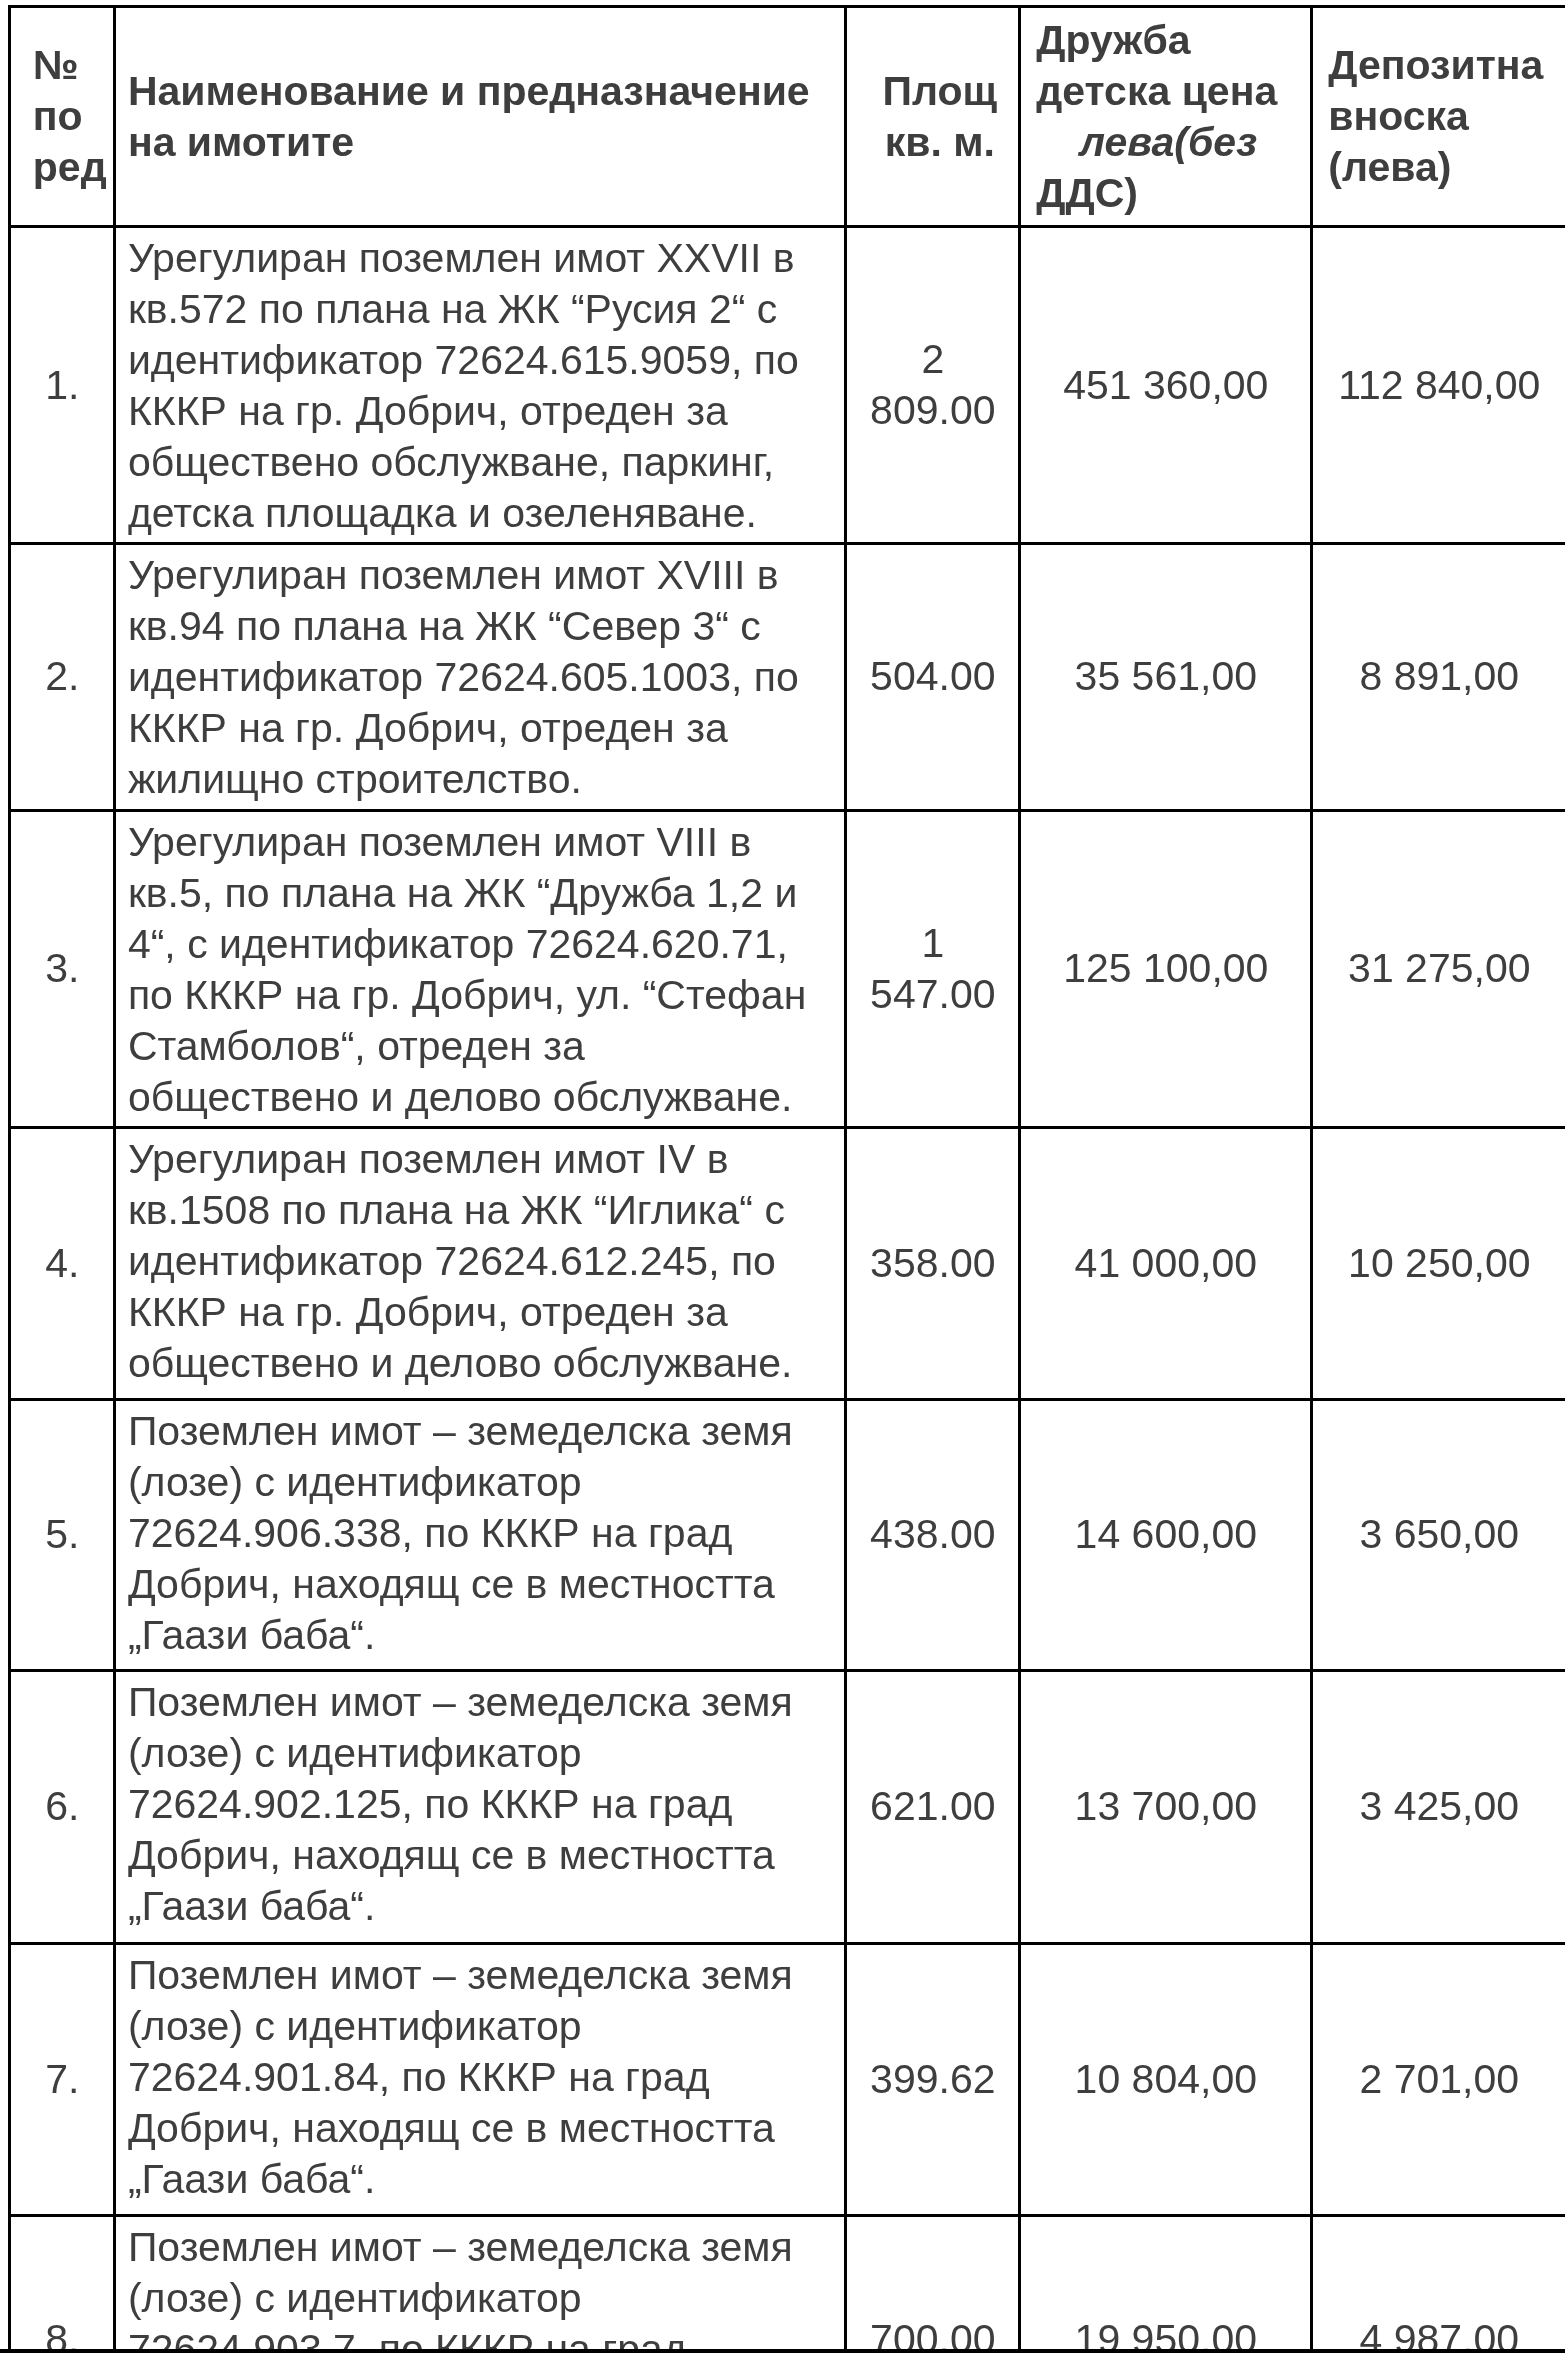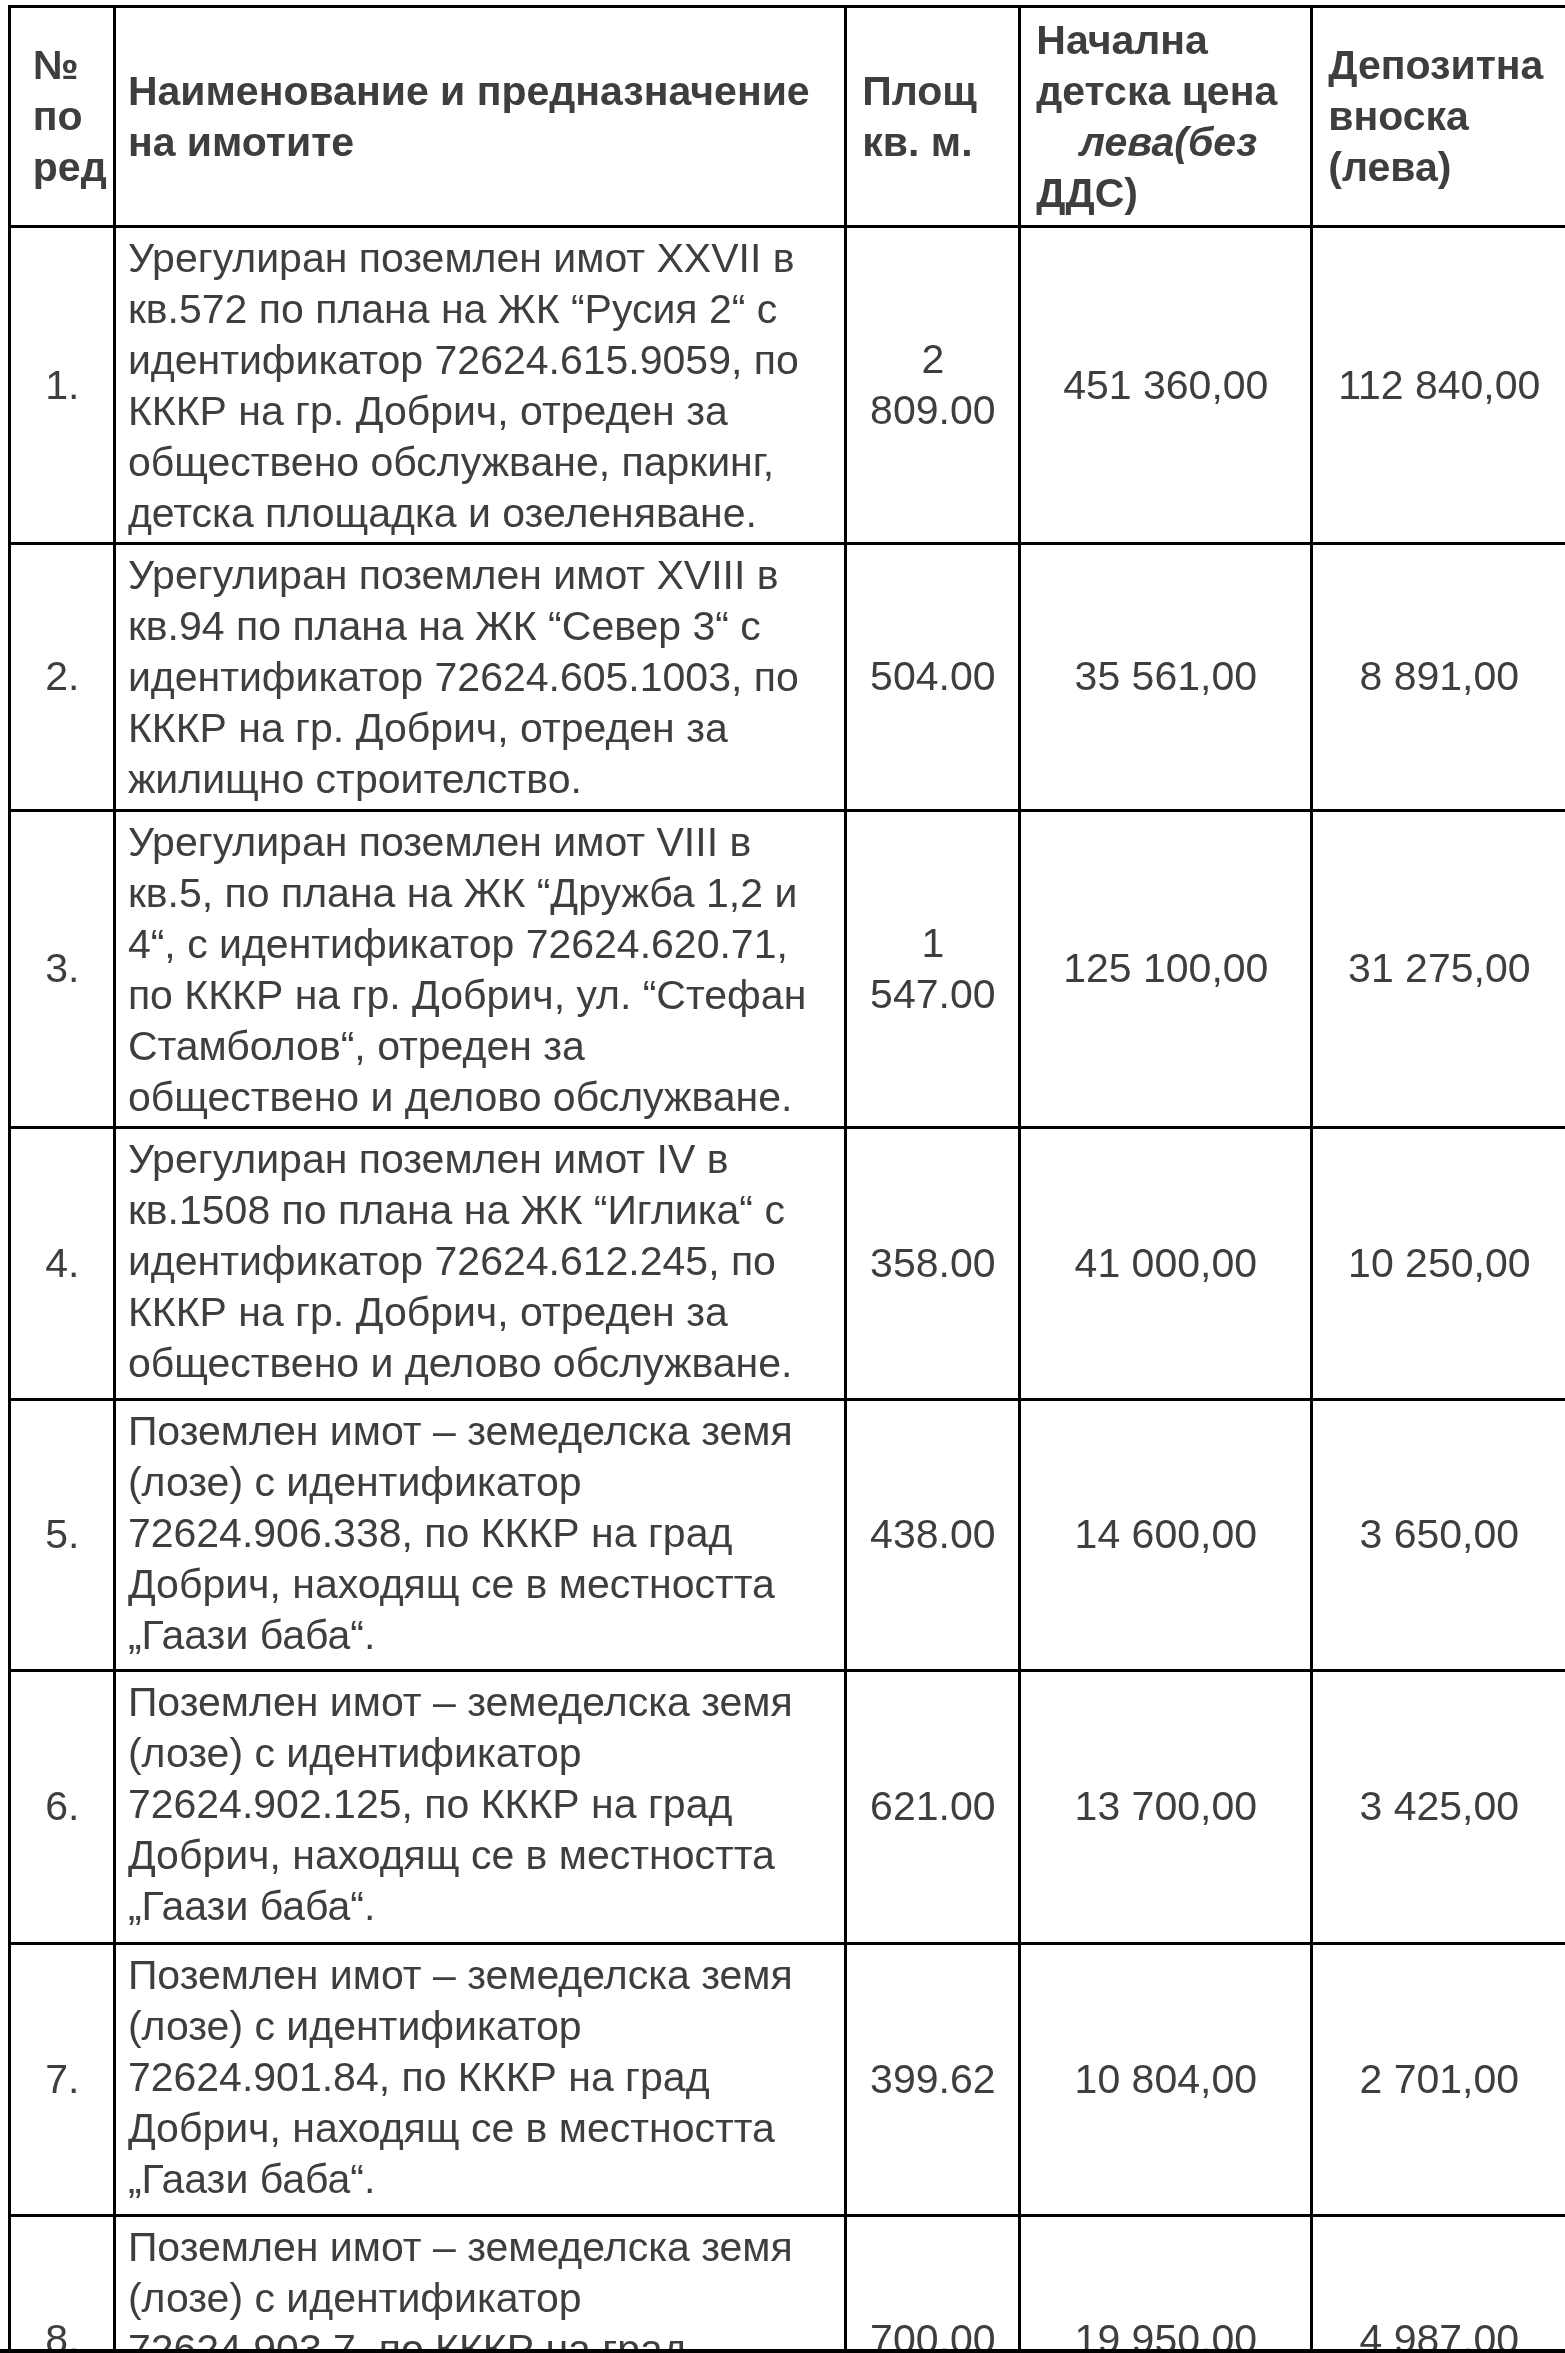--- a/index.html
+++ b/index.html
@@ -39,21 +39,21 @@
   tbody tr:nth-child(2) { height: 265px; }
   tbody tr:nth-child(3) { height: 315px; }
   tbody tr:nth-child(4) { height: 272px; }
   tbody tr:nth-child(5) { height: 271px; }
   tbody tr:nth-child(6) { height: 273px; }
   tbody tr:nth-child(7) { height: 272px; }
   tbody tr:nth-child(8) { height: 248px; }
   .pre { white-space: pre-line; }
   th.h-col1 { text-align: left; padding-left: 21.5px; }
   th.h-col2 { padding-left: 11.6px; padding-right: 26px; }
-  th.h-col3 { padding-left: 15px; }
+  th.h-col3 { padding-left: 15px; text-align: center; }
   th.h-col4 { padding-left: 15px; padding-right: 10px; }
   th.h-col5 { padding-left: 15px; }
   .jline { display: flex; justify-content: center; font-style: italic; }
   td.cell-num {
     text-align: center;
     vertical-align: middle;
   }
   td.cell-desc {
     vertical-align: top;
     padding: 5px 16.6px 3.3px 11.6px;
@@ -92,21 +92,21 @@
     <thead>
       <tr>
         <th class="h-col1 pre">№
 по
 ред</th>
         <th class="h-col2 pre">Наименование и предназначение
 на имотите</th>
         <th class="h-col3 pre">Площ
 кв. м.</th>
         <th class="h-col4">
-          <div>Начална</div>
+          <div>Дружба</div>
           <div>детска цена</div>
           <div class="jline">
             <span>лева</span>
             <span>(без</span>
           </div>
           <div>ДДС)</div>
         </th>
         <th class="h-col5 pre">Депозитна
 вноска
 (лева)</th>

